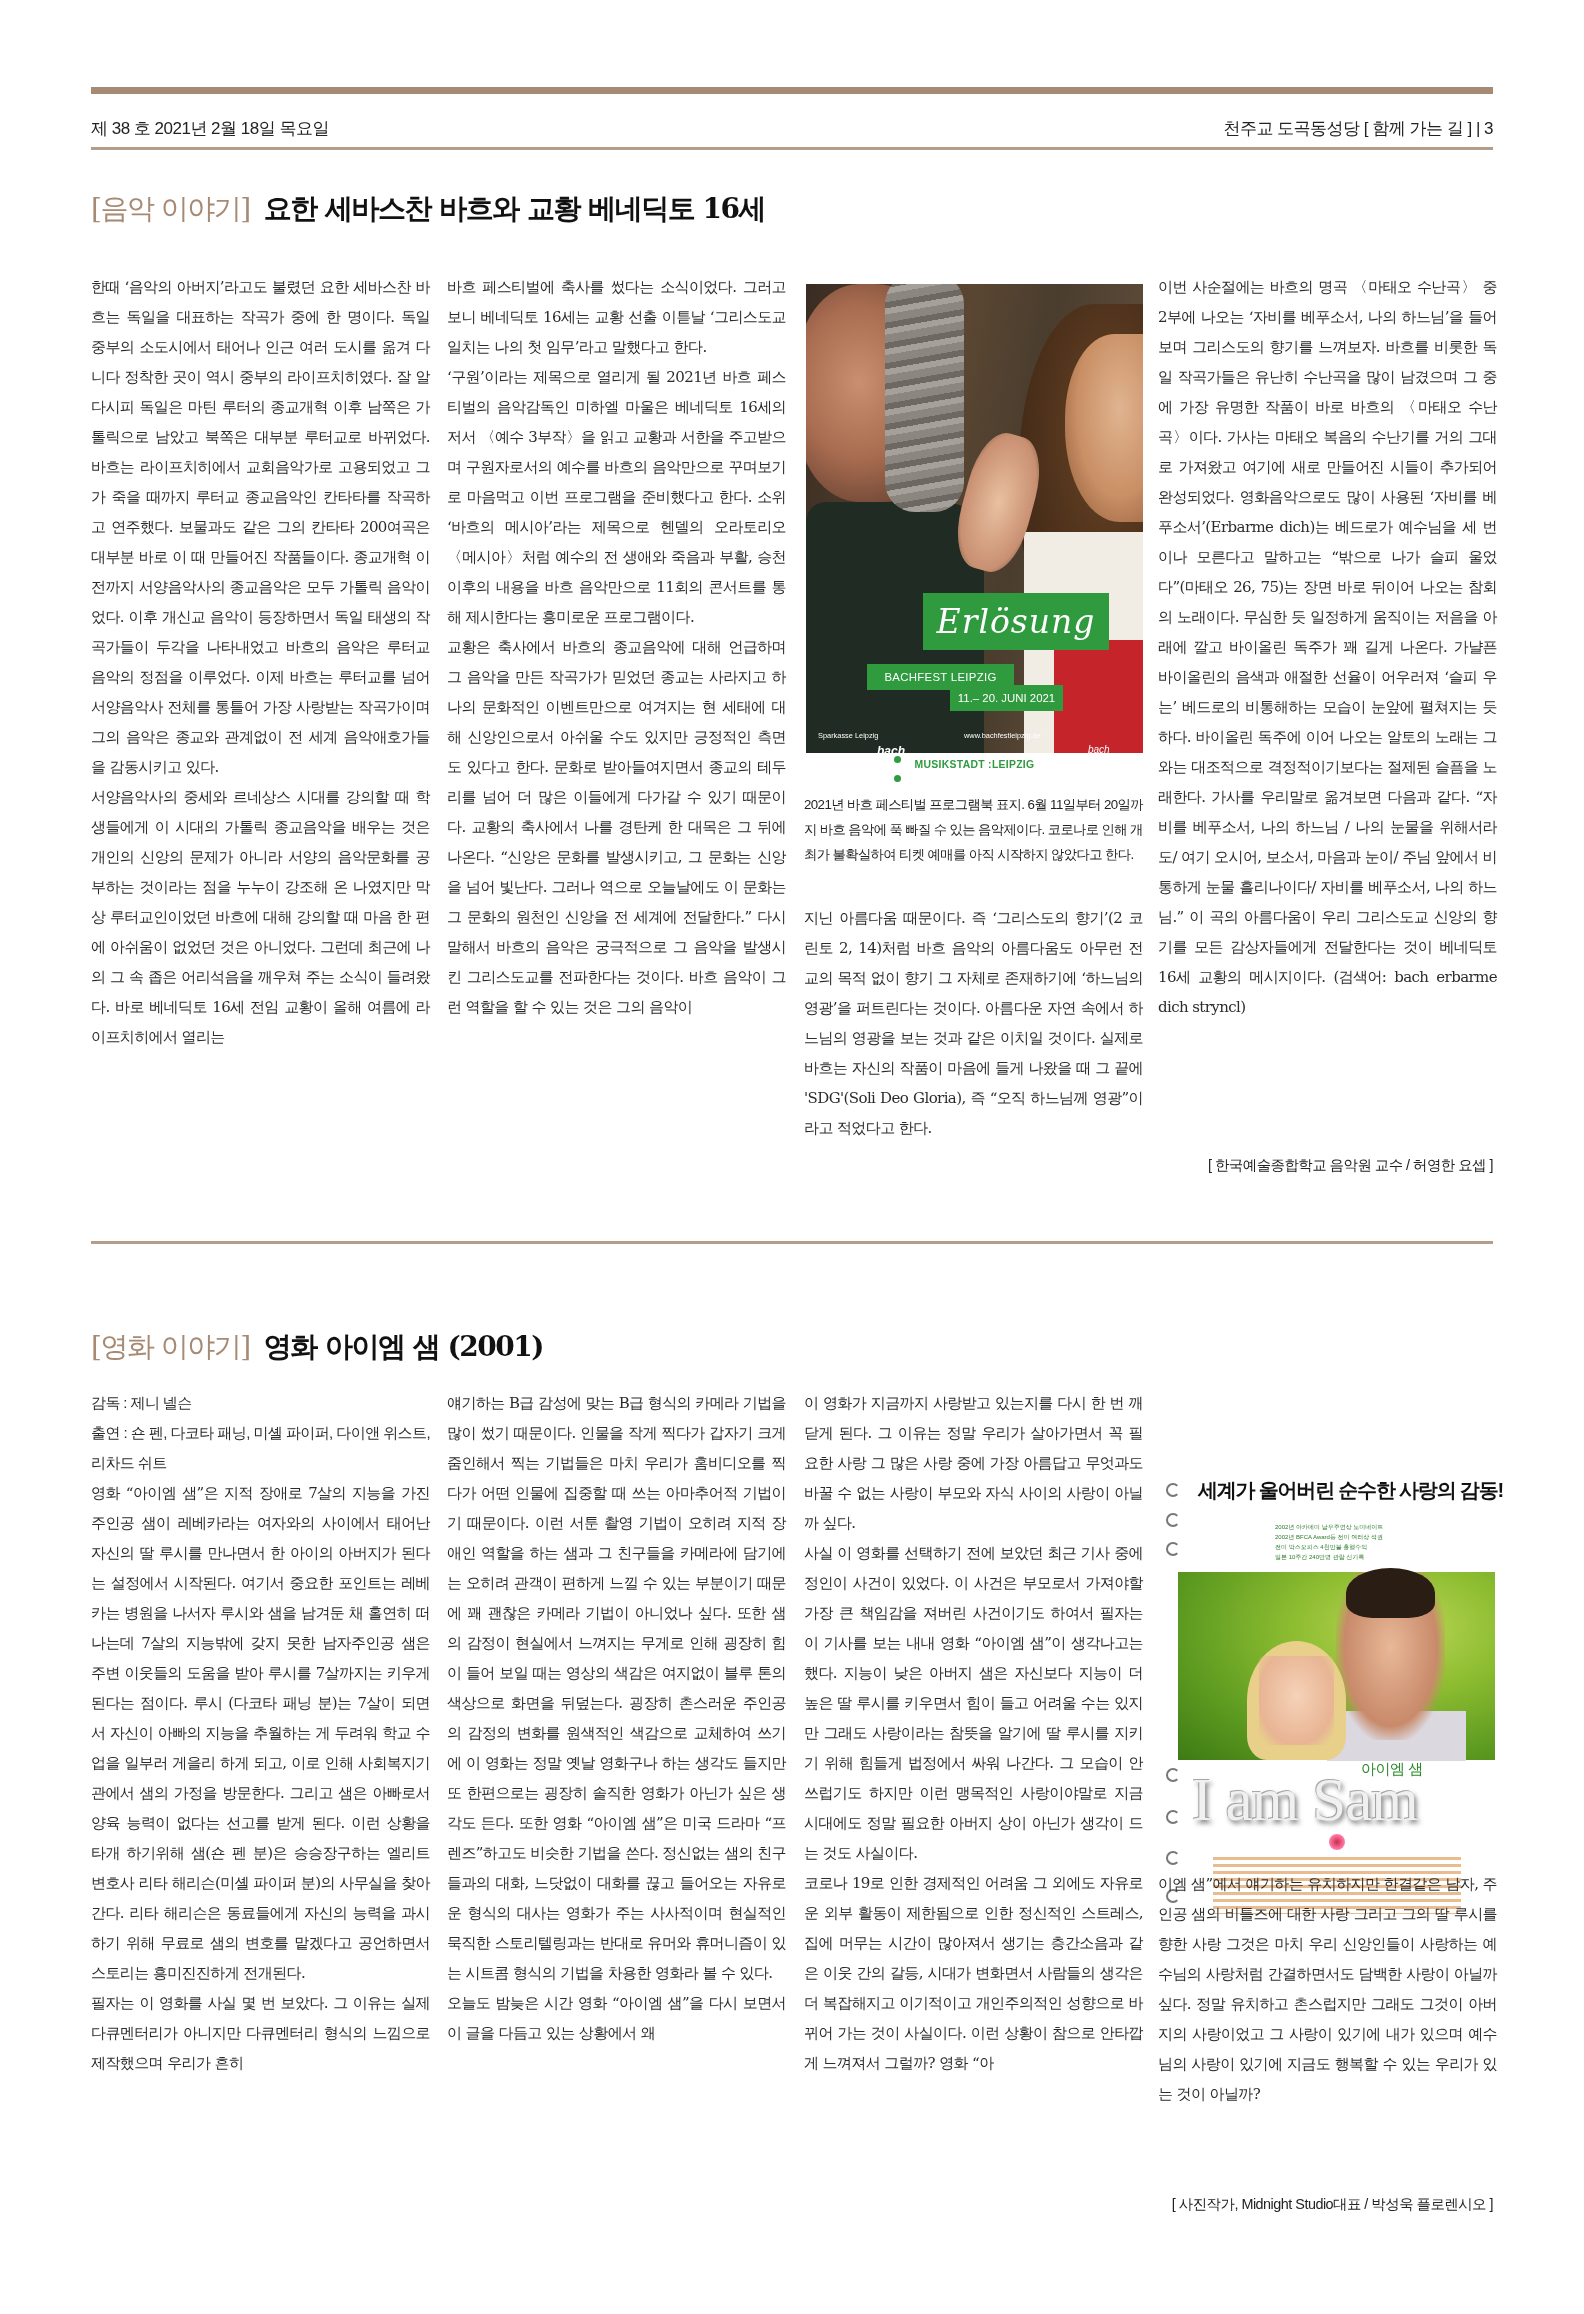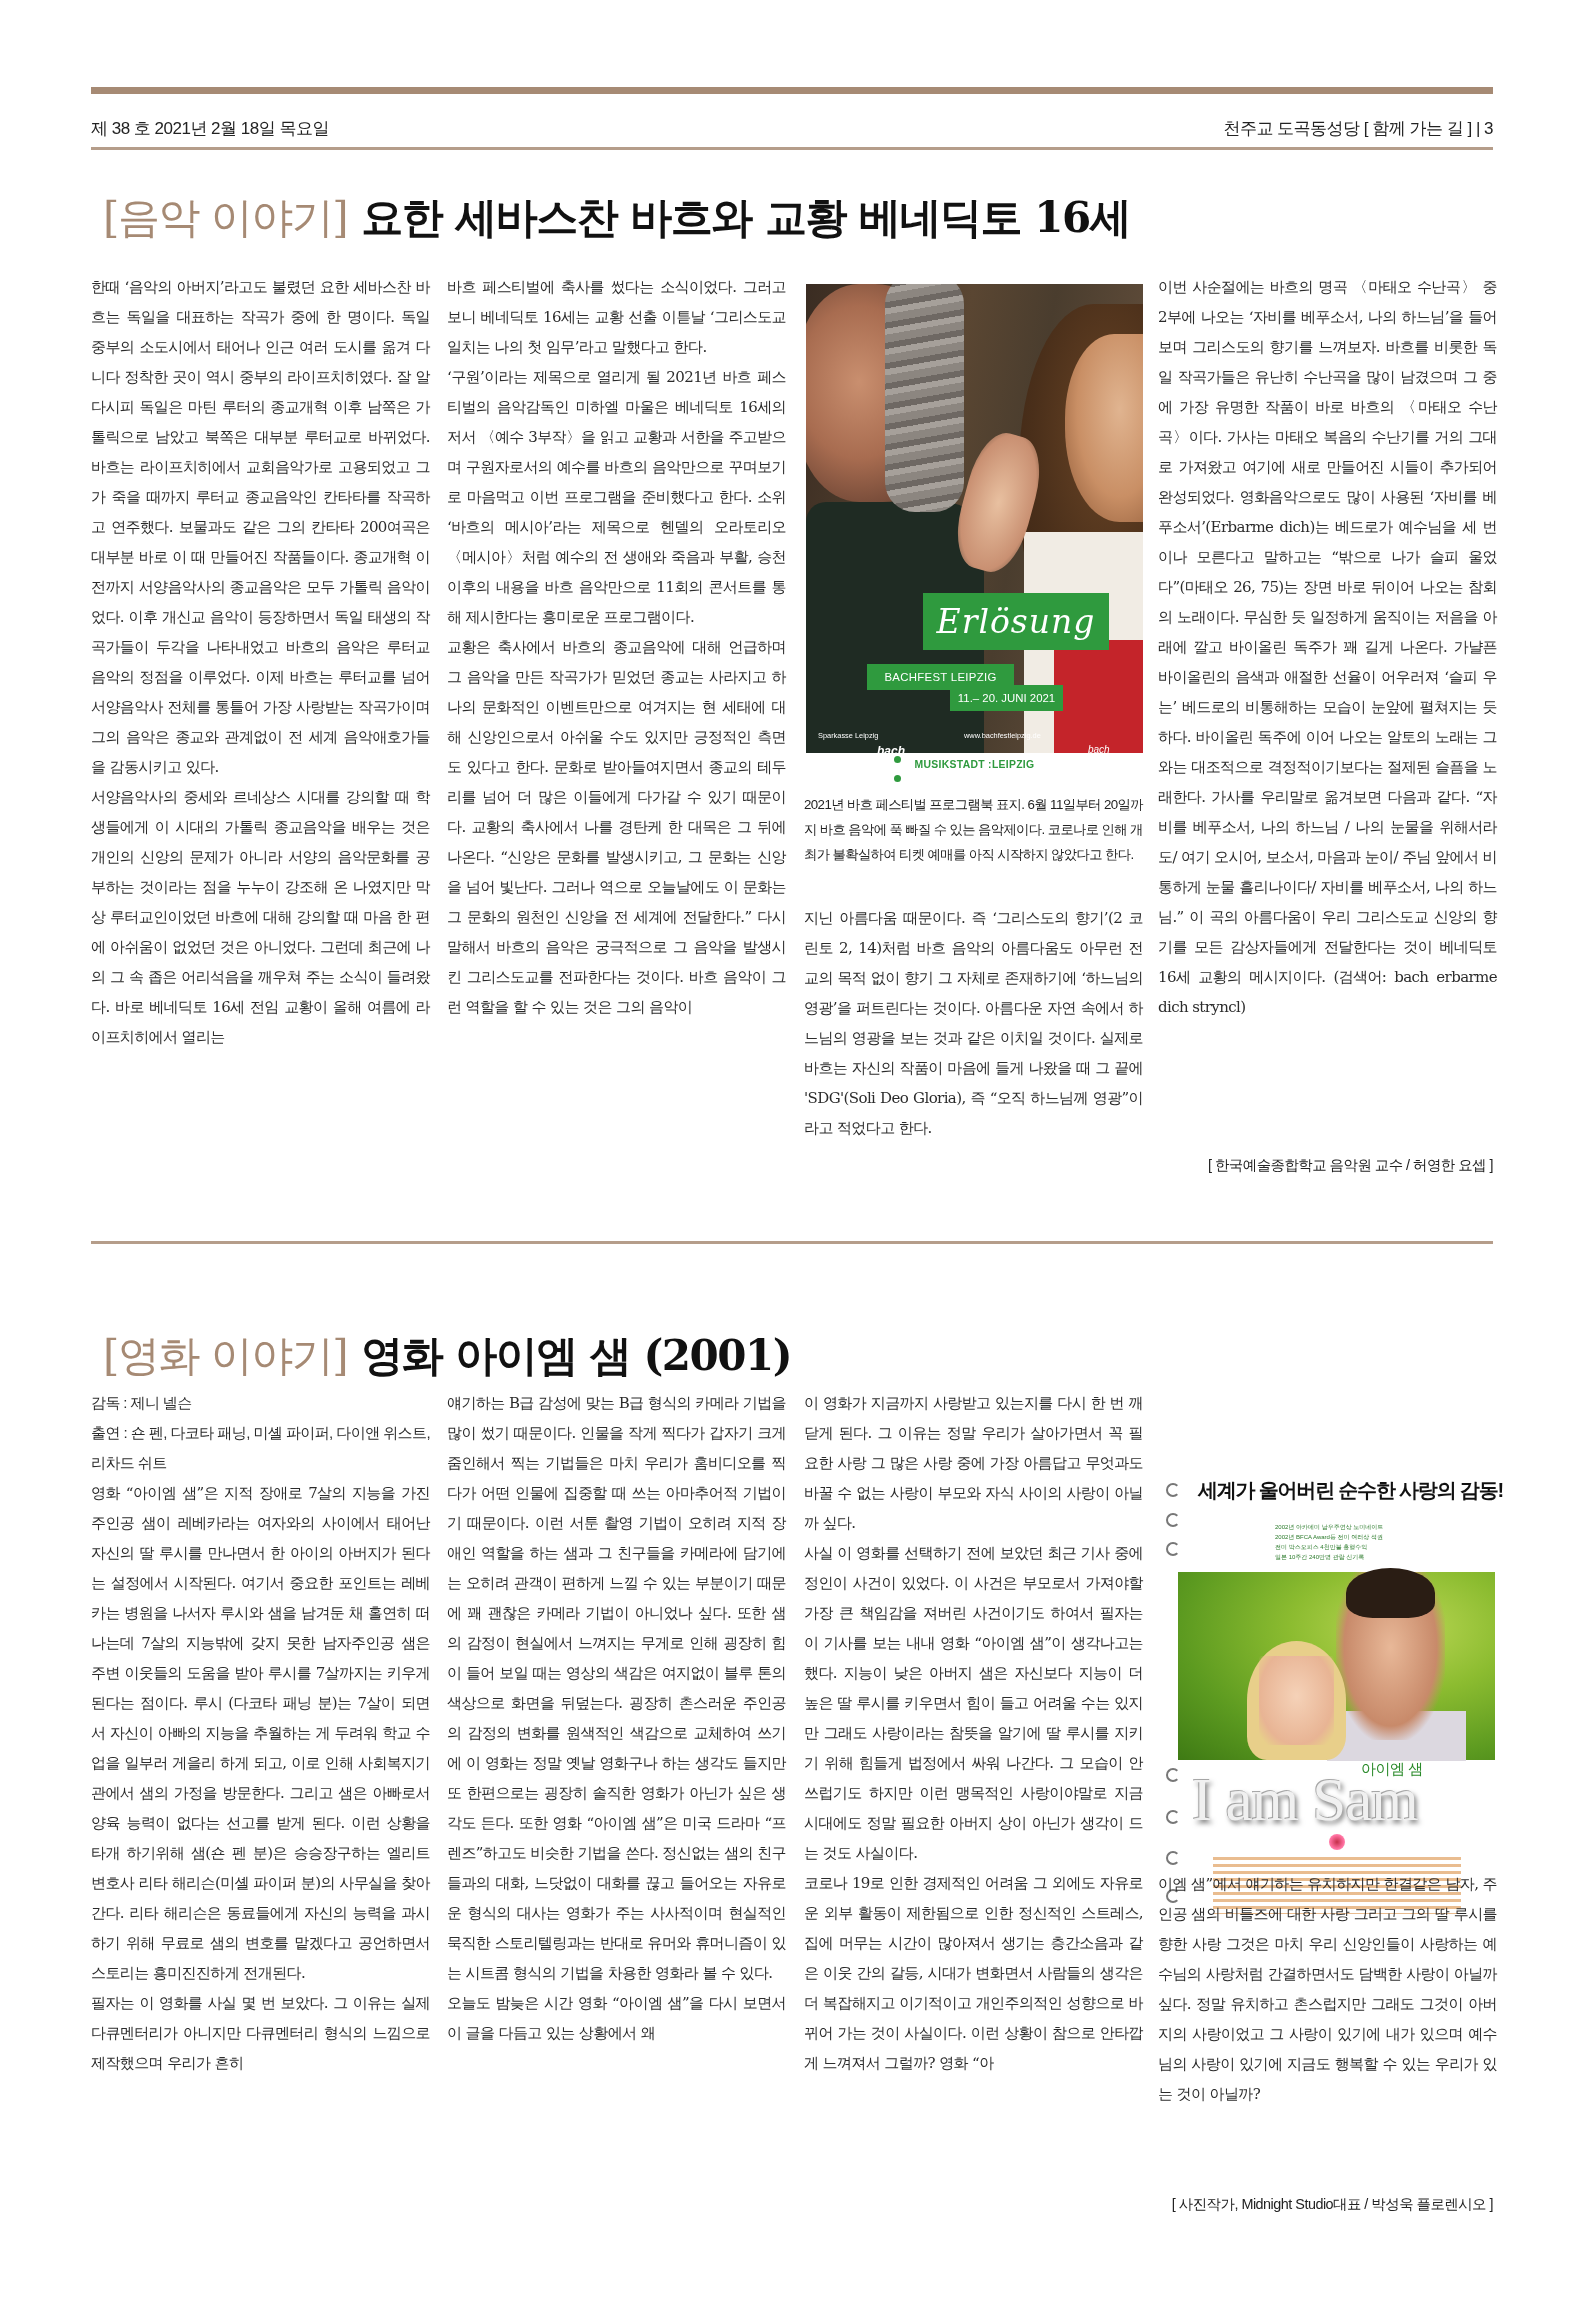--- a/index.html
+++ b/index.html
@@ -2,21 +2,21 @@
 <html><head>
 <meta charset="utf-8">
 <style>
   html, body { margin: 0; padding: 0; background: #ffffff; }
   body { width: 1584px; height: 2315px; position: relative; overflow: hidden; font-family: "DejaVu Serif", "Liberation Serif", serif; color: #2a2a2a; }
   .rule-thick { position: absolute; left: 91px; width: 1402px; height: 7px; background: #a68a74; }
   .rule-thin { position: absolute; left: 91px; width: 1402px; height: 3px; background: #b59d8a; }
   .header-row { position: absolute; left: 91px; width: 1402px; top: 113px; height: 26px; font-family: "Liberation Sans", "DejaVu Sans", sans-serif; font-size: 17px; color: #222; }
   .header-left { position: absolute; left: 0; top: 4px; letter-spacing: -0.5px; }
   .header-right { position: absolute; right: 0; top: 4px; letter-spacing: -0.5px; }
-  .section-title { position: absolute; left: 91px; font-size: 42px; letter-spacing: -1.5px; white-space: nowrap; margin-left: 12px; }
+  .section-title { position: absolute; left: 91px; font-size: 28px; letter-spacing: -1.5px; white-space: nowrap; }
   .section-title .tag { color: #a68a74; font-weight: normal; }
   .section-title .main { color: #111; font-weight: bold; margin-left: 14px; }
   .col { position: absolute; width: 339px; font-size: 15px; line-height: 30px; letter-spacing: -0.6px; text-align: justify; color: #2b2b2b; }
   .col p { margin: 0; }
   .col .sans { font-family: "Liberation Sans", "DejaVu Sans", sans-serif; font-size: 15px; }
   .byline { position: absolute; font-family: "Liberation Sans", "DejaVu Sans", sans-serif; font-size: 14.4px; letter-spacing: -0.5px; color: #222; white-space: nowrap; }
   .caption { position: absolute; left: 804px; width: 343px; font-family: "Liberation Sans", "DejaVu Sans", sans-serif; font-size: 13.3px; line-height: 25px; letter-spacing: -0.6px; color: #222; }
   
   .poster { position: absolute; left: 806px; top: 284px; width: 337px; height: 469px; overflow: hidden; background: linear-gradient(100deg, #3a2c22 0%, #5a4632 40%, #4a3d2e 60%, #6b5440 100%); }
   .poster .bach-face { position: absolute; left: -10px; top: 0; width: 158px; height: 218px; background: radial-gradient(ellipse at 40% 45%, #c98f6f 0%, #a86c50 45%, #6b4434 80%, transparent 100%); border-radius: 40% 50% 45% 40%; }

